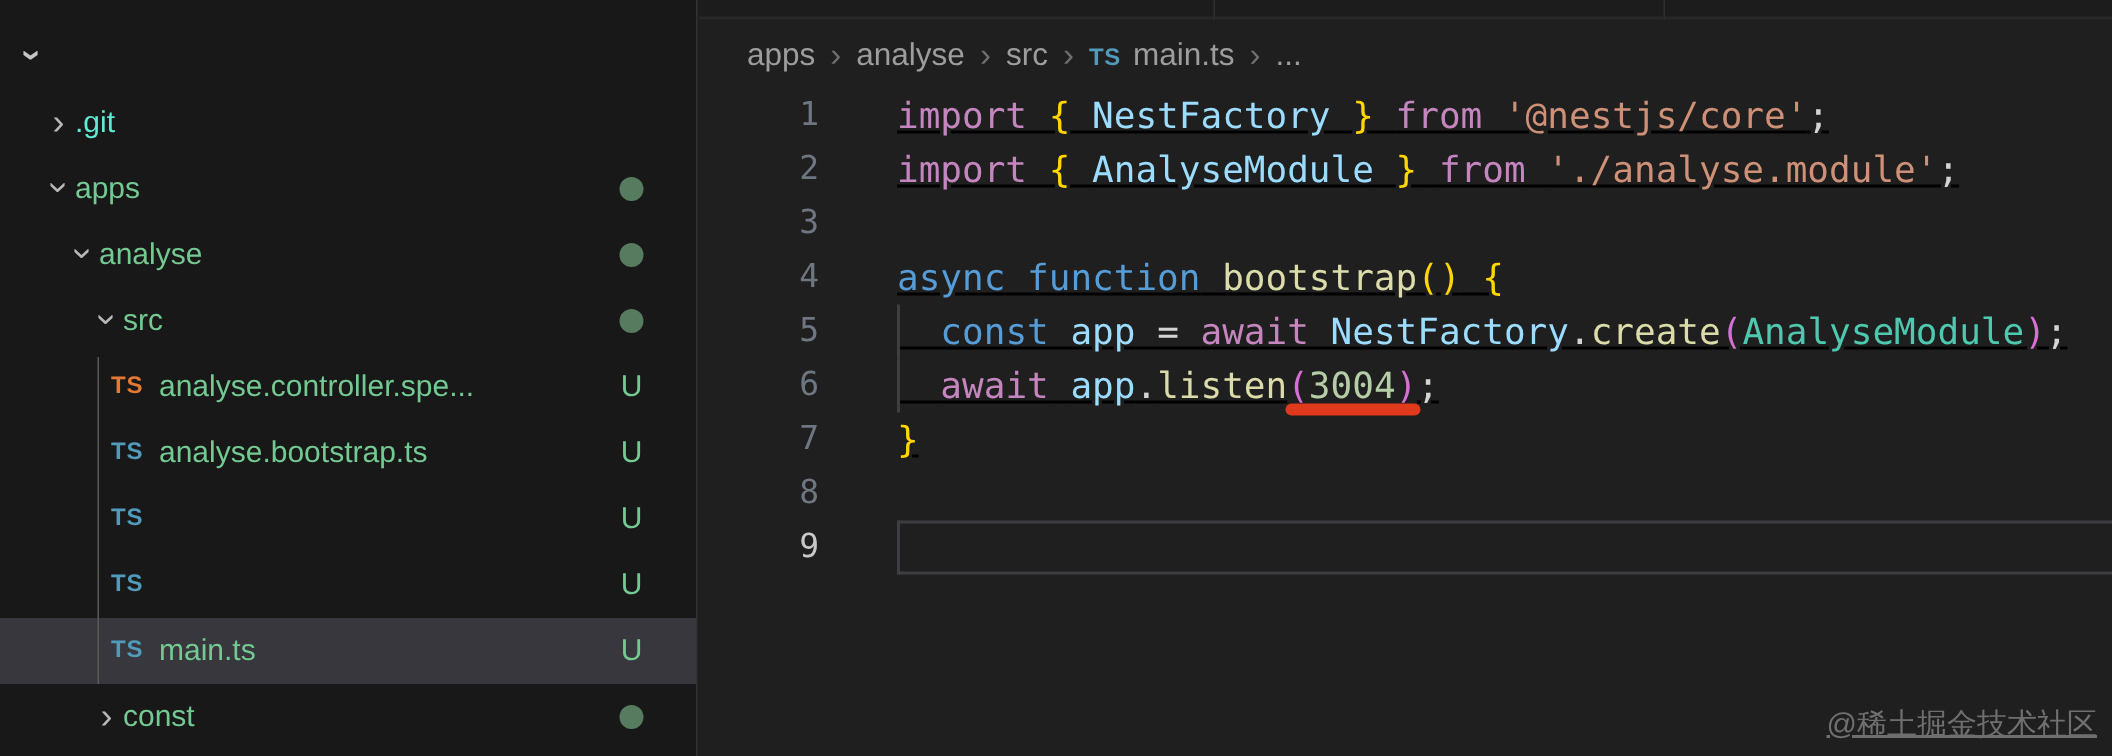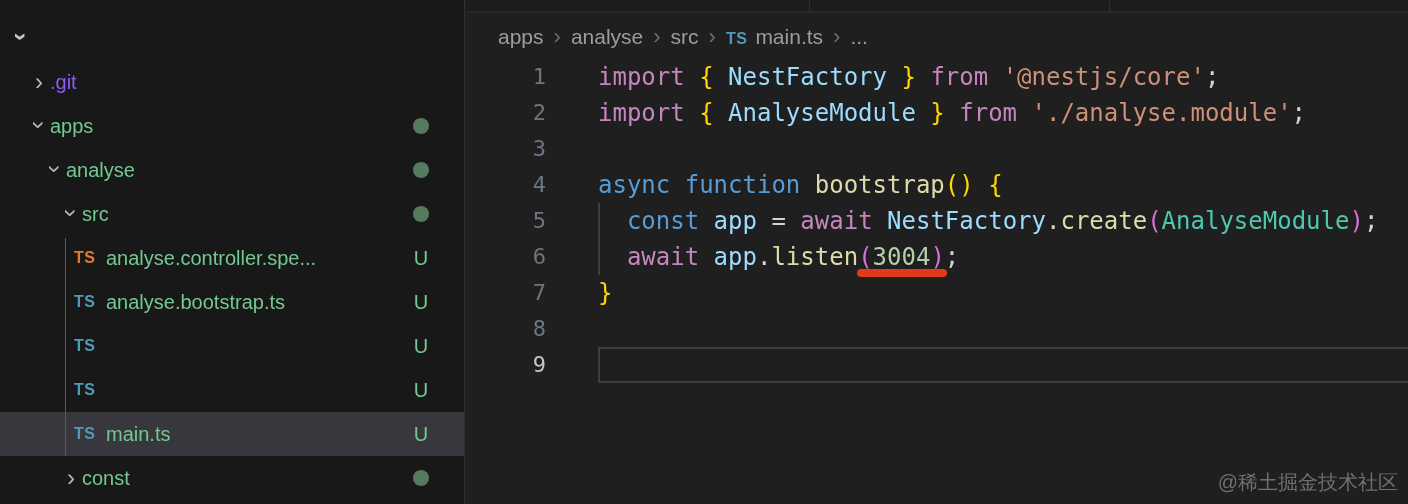--- a/index.html
+++ b/index.html
@@ -16,21 +16,21 @@
   .tree-row { position:absolute; left:0; width:100%; height:44px;
               display:flex; align-items:center; font-size:20px; cursor:pointer; }
   .tree-row.selected { background:#37373d; }
   .chev { display:inline-block; width:22px; color:#b8b8b8; font-size:24px;
           line-height:22px; text-align:center; flex:0 0 22px; }
   .chev.down { transform:rotate(90deg) translateX(-1px); }
   .hdr-chev { width:26px; flex:0 0 26px; color:#c5c5c5; }
   .ts-ico { display:inline-block; width:32px; flex:0 0 32px; font-weight:bold;
             font-size:16px; letter-spacing:.5px; }
   .lbl-green { color:var(--green); }
-  .lbl-gray  { color:#8b5cf6; }
+  .lbl-gray  { color:#5eead4; }
   .badge-u { position:absolute; left:406px; width:30px; text-align:center;
              color:var(--green); font-size:20px; }
   .dot { position:absolute; left:413px; top:14px; width:16px; height:16px;
          border-radius:50%; background:var(--dot); }
   .sb-guide { position:absolute; left:65px; top:238px; width:1px; height:218px;
               background:#5a5a5a; z-index:3; }
 
   
   .editor { position:absolute; left:466px; top:0; right:0; height:504px; background:#1f1f1f; }
   .tabstrip { position:absolute; left:0; top:0; right:0; height:13px; background:#1c1c1c;
@@ -41,30 +41,30 @@
                 font-size:21px; color:#9d9d9d; }
   .bc-item { cursor:pointer; }
   .bc-sep { color:#6f6f6f; padding:0 10px; font-size:22px; }
   .bc-ts { color:var(--tsblue); font-weight:bold; font-size:16px; margin-right:8px; letter-spacing:.5px; }
 
   .code-lines { position:absolute; left:0; top:59px; right:0; }
   .cline { display:flex; height:36px; font-family:"DejaVu Sans Mono", monospace;
            font-size:24px; line-height:36px; white-space:pre; }
   .gut { flex:0 0 132px; text-align:right; padding-right:52px; color:#6e7681; font-size:22px; }
   .gut.active { color:#c8c8c8; }
-  .codepart { flex:1 1 auto; position:relative; }
+  .codepart { flex:1 1 auto; position:relative;text-decoration:underline; }
   .codepart.current { border:2px solid #3e3e42; border-right:none; }
   .codepart.guide::before { content:''; position:absolute; left:0; top:0; bottom:0;
                             width:1.5px; background:#3f3f3f; }
   .uwrap { position:relative; display:inline-block; }
   .uwrap::after { content:''; position:absolute; left:-1px; right:-2px; bottom:-2px;
                   height:8px; border-radius:4px; background:var(--marker); }
 
   .watermark { position:absolute; right:10px; bottom:8px; color:#8a8a8a; opacity:.75;
-               font-size:20px; }
+               font-size:20px;text-decoration:underline; }
 </style>
 </head>
 <body>
 
 <div id="app">
 
   <div class="sidebar">
     <div class="tree-header">
       <span class="chev hdr-chev down">›</span>
     </div>

